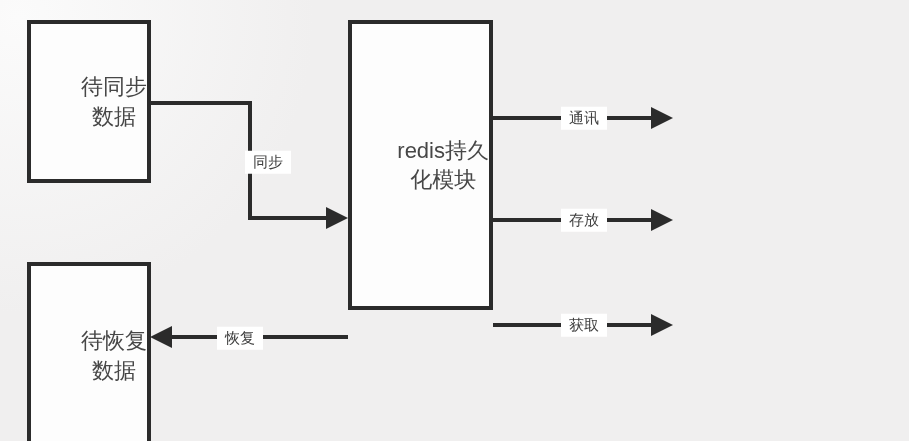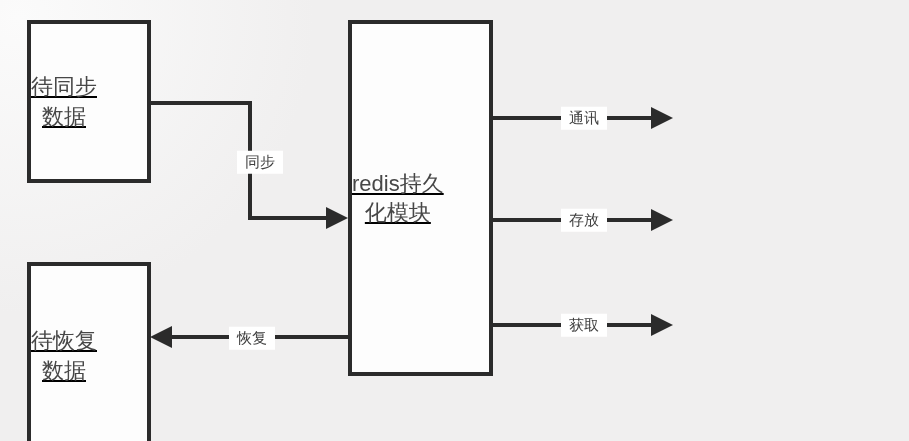--- a/index.html
+++ b/index.html
@@ -14,33 +14,32 @@
     overflow: hidden;
     background: radial-gradient(circle at 2% 4%, #fbfbfb 0%, #f0efef 30%);
   }
   .node {
     position: absolute;
     box-sizing: border-box;
     background: #fdfdfd;
     border: 4px solid #2b2b2b;
     display: flex;
     align-items: center;
-    justify-content: flex-start;
+    justify-content: flex-end;
     text-align: center;
-    text-decoration: underline;
   }
   .node-label {
     font-size: 22px;
     color: #474747;
     line-height: 1.32;
     white-space: pre-line;
   }
   #node-pending-sync    { left: 27px;  top: 20px;  width: 124px; height: 163px; }
   #node-pending-restore { left: 27px;  top: 262px; width: 124px; height: 187px; }
-  #node-persistence     { left: 348px; top: 20px;  width: 145px; height: 356px; }
+  #node-persistence     { left: 348px; top: 20px;  width: 145px; height: 290px; }
   #node-server          { left: 673px; top: 20px;  width: 189px; height: 398px; }
 
   .line { position: absolute; background: #2b2b2b; }
   #sync-line-h1   { left: 150px; top: 101px; width: 102px; height: 4px; }
   #sync-line-v    { left: 248px; top: 101px; width: 4px;   height: 119px; }
   #sync-line-h2   { left: 248px; top: 216px; width: 82px;  height: 4px; }
   #comm-line      { left: 493px; top: 116px; width: 161px; height: 4px; }
   #store-line     { left: 493px; top: 218px; width: 161px; height: 4px; }
   #fetch-line     { left: 493px; top: 323px; width: 161px; height: 4px; }
   #restore-line   { left: 171px; top: 335px; width: 177px; height: 4px; }
@@ -65,22 +64,22 @@
   .edge-label {
     position: absolute;
     transform: translate(-50%, -50%);
     background: #ffffff;
     color: #3f3f3f;
     font-size: 15px;
     line-height: 1.1;
     padding: 3px 8px;
     white-space: nowrap;
   }
-  #sync-label    { left: 260px; top: 162px; text-align: right; }
-  #restore-label { left: 252px; top: 338px; }
+  #sync-label    { left: 268px; top: 162px; text-align: right; }
+  #restore-label { left: 240px; top: 338px; }
   #comm-label    { left: 584px; top: 118px; }
   #store-label   { left: 584px; top: 220px; }
   #fetch-label   { left: 584px; top: 325px; text-align: right; }
 
   .watermark {
     position: absolute;
     right: 3px;
     top: 417px;
     font-size: 16px;
     color: #a2a2a2;

